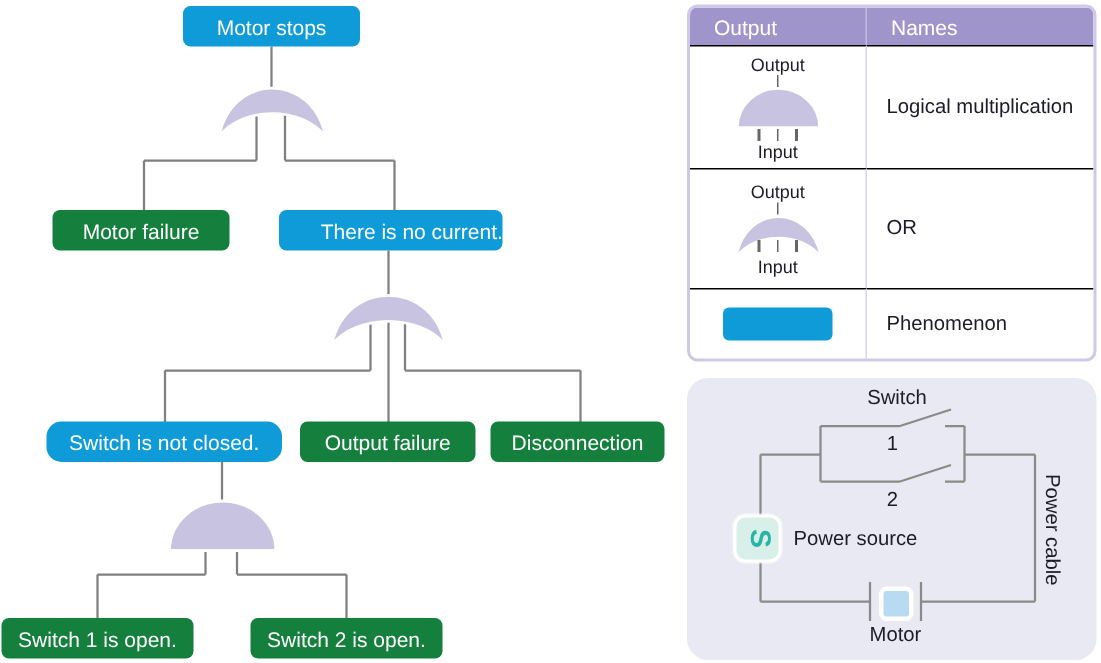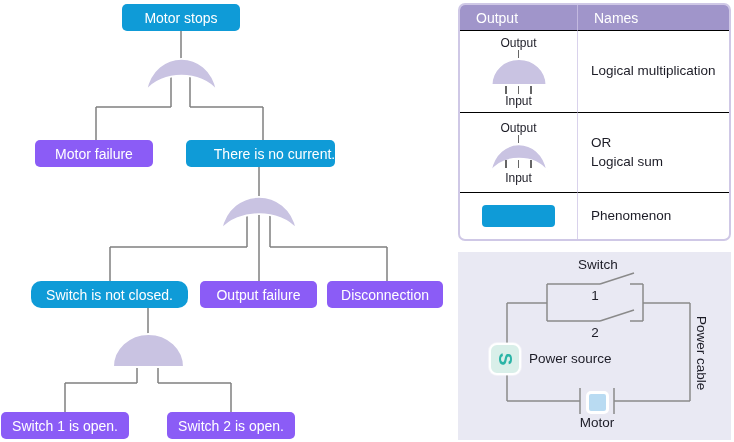--- a/index.html
+++ b/index.html
@@ -4,42 +4,42 @@
 <style>
   * { margin:0; padding:0; box-sizing:border-box; }
   body { font-family:"Liberation Sans", sans-serif; background:#fff; }
   .stage { position:relative; width:734px; height:442px; background:#ffffff; overflow:hidden; }
 
   
   .tree-svg { position:absolute; left:0; top:0; }
   .node { position:absolute; display:flex; align-items:center; justify-content:center;
           color:#fff; font-size:14px; border-radius:5px; white-space:nowrap; }
   .node-blue { background:#0f9bd7; }
-  .node-teal { background:#8b5cf6; }
+  .node-teal { background:#15803d; }
 
   
   .legend { position:absolute; left:458px; top:3px; width:273px; height:238px;
             border:2px solid #cfc8e6; border-radius:7px; overflow:hidden; background:#fff;
             display:grid; grid-template-columns:118px 1fr; grid-template-rows:25px 82px 80px 1fr; }
   .legend .hcell { background:#a095ca; color:#fff; font-size:14px; display:flex; align-items:center;
                    padding-left:16px; }
   .legend .hcell.first { border-right:1px solid #c3b9e0; }
   .cell { border-top:1px solid #000000; display:flex; }
   .sym-cell { border-right:1px solid #d9d2ec; flex-direction:column; align-items:center;
               justify-content:center; }
   .name-cell { flex-direction:column; justify-content:center; padding-left:13px;
                font-size:13.5px; color:#1c1c26; line-height:1.4; }
   .io-label { font-size:12px; color:#1c1c26; }
   .tick { width:1.5px; height:8px; background:#666; }
   .tick-row { display:flex; gap:11px; }
   .tick-row.into-crescent { margin-top:-13px; position:relative; z-index:2; }
 
   
   .circuit { position:absolute; left:458px; top:252px; width:273px; height:188px;
-             background:#e9e9f3; border-radius:0; }
+             background:#e9e9f3; border-radius:14px; }
   .circuit-svg { position:absolute; left:0; top:0; }
   .clabel { position:absolute; font-size:13.5px; color:#1c1c26; white-space:nowrap; }
   .center { text-align:center; }
   .ps-icon { position:absolute; left:31px; top:91px; width:32px; height:32px; background:#d9efe9;
              border:2px solid #ffffff; border-radius:8px; display:flex; align-items:center;
              justify-content:center; box-shadow:0 0 0 1px rgba(255,255,255,.4); }
   .ps-glyph { color:#2ab4a6; font-size:19px; font-weight:bold; transform:rotate(90deg); }
   .motor-box { position:absolute; left:128px; top:139px; width:23px; height:23px; background:#b9dbf2;
                border:3px solid #ffffff; border-radius:5px; }
   .vtext { writing-mode:vertical-rl; font-size:13.5px; color:#1c1c26; }
@@ -102,21 +102,20 @@
       </svg>
       <div class="tick-row into-crescent">
         <span class="tick"></span>
           <span class="tick"></span>
           <span class="tick"></span>
       </div>
       <span class="io-label" style="margin-top:3px;">Input</span>
     </div>
     <div class="cell name-cell">
       <span>OR</span>
-      <span>Logical sum</span>
     </div>
 
     <div class="cell sym-cell">
       <div class="phen-swatch"></div>
     </div>
     <div class="cell name-cell">
       <span>Phenomenon</span>
     </div>
   </div>
 

